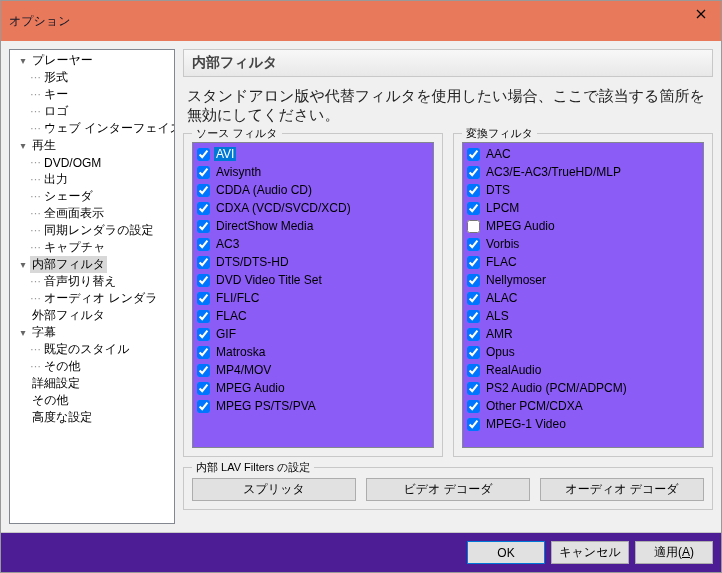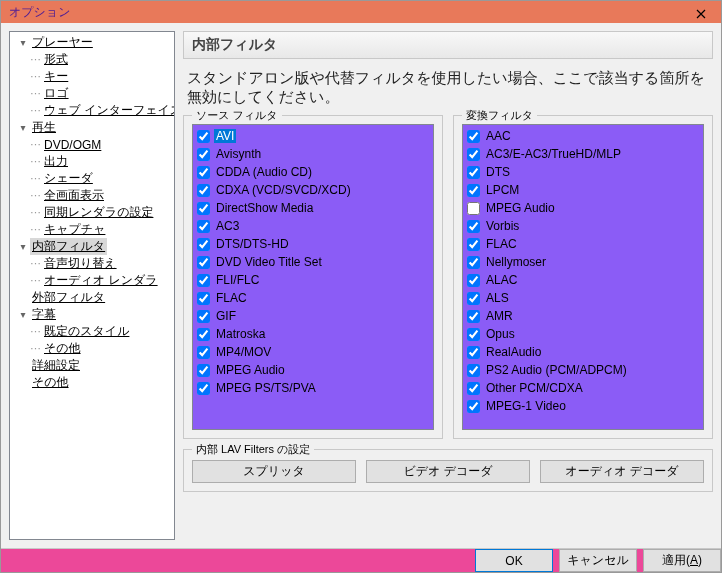--- a/index.html
+++ b/index.html
@@ -1,44 +1,44 @@
 <!DOCTYPE html>
 <html><head>
 <meta charset="utf-8">
 <style>
 * { box-sizing: border-box; margin: 0; padding: 0; font-family: "Yu Gothic UI", "Meiryo", sans-serif; font-size: 12px; }
 body { background: #f0f0f0; width: 722px; height: 573px; overflow: hidden; display: flex; flex-direction: column; border: 1px solid #999; }
-.titlebar { background: #e8795a; height: 22px; display: flex; align-items: center; padding: 0 8px; color: #4c1d95; position: relative; }
+.titlebar { background: #e8795a; height: 40px; display: flex; align-items: center; padding: 0 8px; color: #0f172a; position: relative; }
 .titlebar .title { font-size: 12px; }
 .titlebar .close { position: absolute; right: 0; top: 0; width: 40px; height: 26px; display: flex; align-items: center; justify-content: center; cursor: pointer; }
 .titlebar .close svg { width: 10px; height: 10px; }
 .body { flex: 1; display: flex; padding: 8px; gap: 8px; overflow: hidden; }
 .tree { width: 166px; background: #fff; border: 1px solid #828790; overflow-y: auto; padding: 2px; }
 .tree-node { display: flex; align-items: center; height: 17px; padding-left: 2px; white-space: nowrap; cursor: default; }
 .tree-node .exp { width: 14px; text-align: center; color: #666; font-size: 10px; user-select: none; }
 .tree-node .dots { color: #999; letter-spacing: -1px; font-size: 11px; margin-right: 2px; }
-.tree-node .lbl { padding: 0 2px; text-decoration: underline; }
+.tree-node .lbl { padding: 0 2px; }
 .tree-node.selected .lbl { background: #d8d8d8; }
 .tree-node.d1 { padding-left: 4px; }
 .tree-node.d2 { padding-left: 18px; }
 .right { flex: 1; display: flex; flex-direction: column; }
 .page-title { background: linear-gradient(to bottom, #f8f8f8, #e8e8e8); border: 1px solid #c8c8c8; padding: 4px 8px; font-size: 14px; font-weight: bold; color: #444; }
 .desc { padding: 10px 4px 8px; font-size: 15px; color: #222; }
 .filters { display: flex; gap: 10px; }
 .fieldset { border: 1px solid #c8c8c8; padding: 8px 8px 8px; position: relative; flex: 1; }
 .fieldset .legend { position: absolute; top: -8px; left: 8px; background: #f0f0f0; padding: 0 4px; font-size: 11px; }
 .listbox { background: #8b5cf6; border: 1px solid #828790; height: 306px; overflow-y: scroll; padding: 2px; }
 .chk-item { display: flex; align-items: center; height: 18px; gap: 4px; padding-left: 2px; }
 .chk-item input { width: 13px; height: 13px; }
 .chk-item .txt { padding: 0 2px; }
 .chk-item.selected .txt { background: #0078d7; color: #fff; }
 .fieldset2 { border: 1px solid #c8c8c8; padding: 10px 8px 8px; position: relative; margin-top: 10px; display: flex; gap: 10px; }
 .fieldset2 .legend { position: absolute; top: -8px; left: 8px; background: #f0f0f0; padding: 0 4px; font-size: 11px; }
 .btn { background: #e1e1e1; border: 1px solid #adadad; height: 23px; display: flex; align-items: center; justify-content: center; cursor: pointer; flex: 1; font-size: 12px; }
-.footer { border-top: 1px solid #c8c8c8; display: flex; justify-content: flex-end; gap: 6px; background: #ec4899; }
+.footer { border-top: 1px solid #c8c8c8; padding: 8px; display: flex; justify-content: flex-end; gap: 6px; background: #4c1d95; }
 .footer .btn { flex: 0 0 78px; }
 .footer .btn.default { border: 1px solid #0078d7; }
 ::-webkit-scrollbar { width: 17px; }
 ::-webkit-scrollbar-track { background: #f0f0f0; }
 ::-webkit-scrollbar-thumb { background: #cdcdcd; border: 1px solid #f0f0f0; }
 ::-webkit-scrollbar-button { background: #f0f0f0; height: 17px; }
 </style>
 </head>
 <body>
 
@@ -130,20 +130,24 @@
         <span class="lbl">その他</span>
       </div>
       <div class="tree-node d1">
         <span class="exp">&nbsp;</span>
         <span class="lbl">詳細設定</span>
       </div>
       <div class="tree-node d1">
         <span class="exp">&nbsp;</span>
         <span class="lbl">その他</span>
       </div>
+      <div class="tree-node d1">
+        <span class="exp">&nbsp;</span>
+        <span class="lbl">高度な設定</span>
+      </div>
     </div>
   <div class="right">
     <div class="page-title">内部フィルタ</div>
     <div class="desc">スタンドアロン版や代替フィルタを使用したい場合、ここで該当する箇所を無効にしてください。</div>
     <div class="filters">
       <div class="fieldset">
         <div class="legend">ソース フィルタ</div>
         <div class="listbox" id="srclist">
             <div class="chk-item selected">
               <input type="checkbox" checked="" style="">

